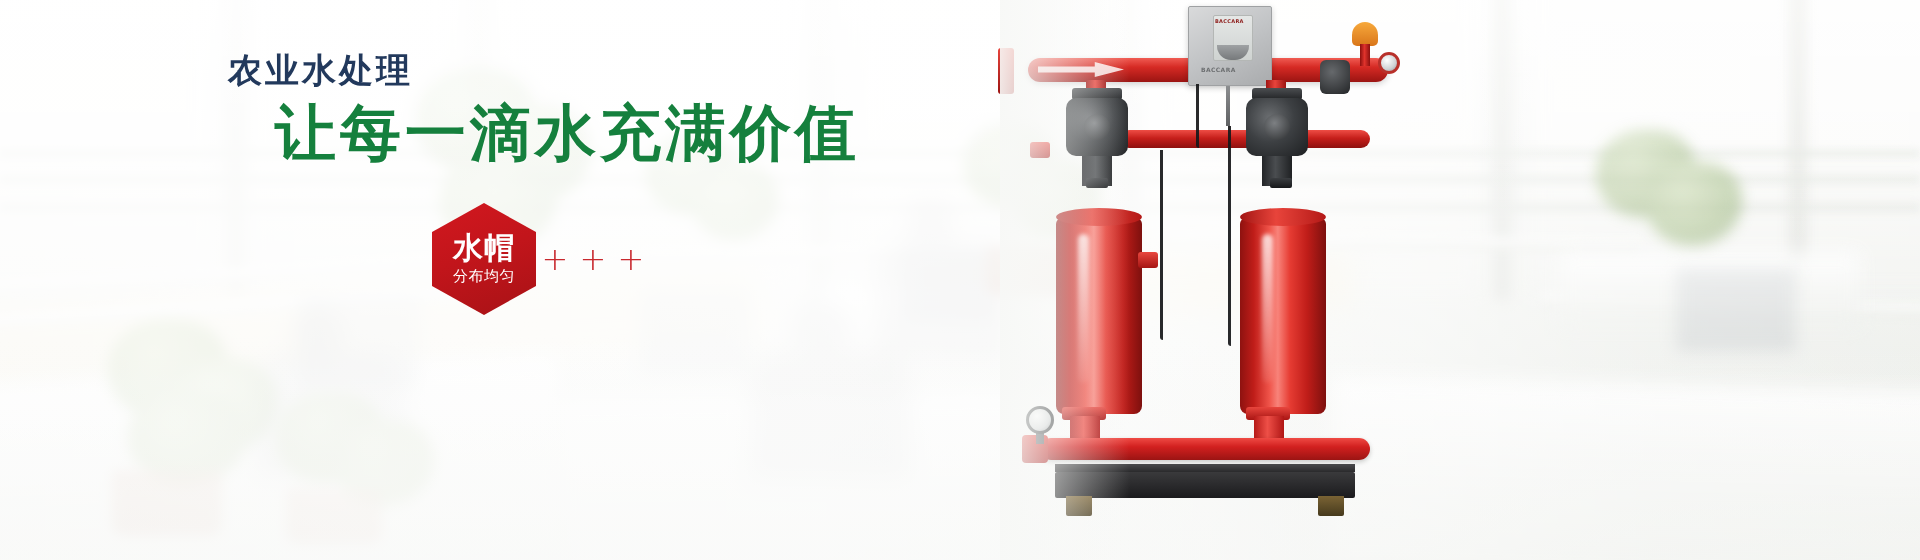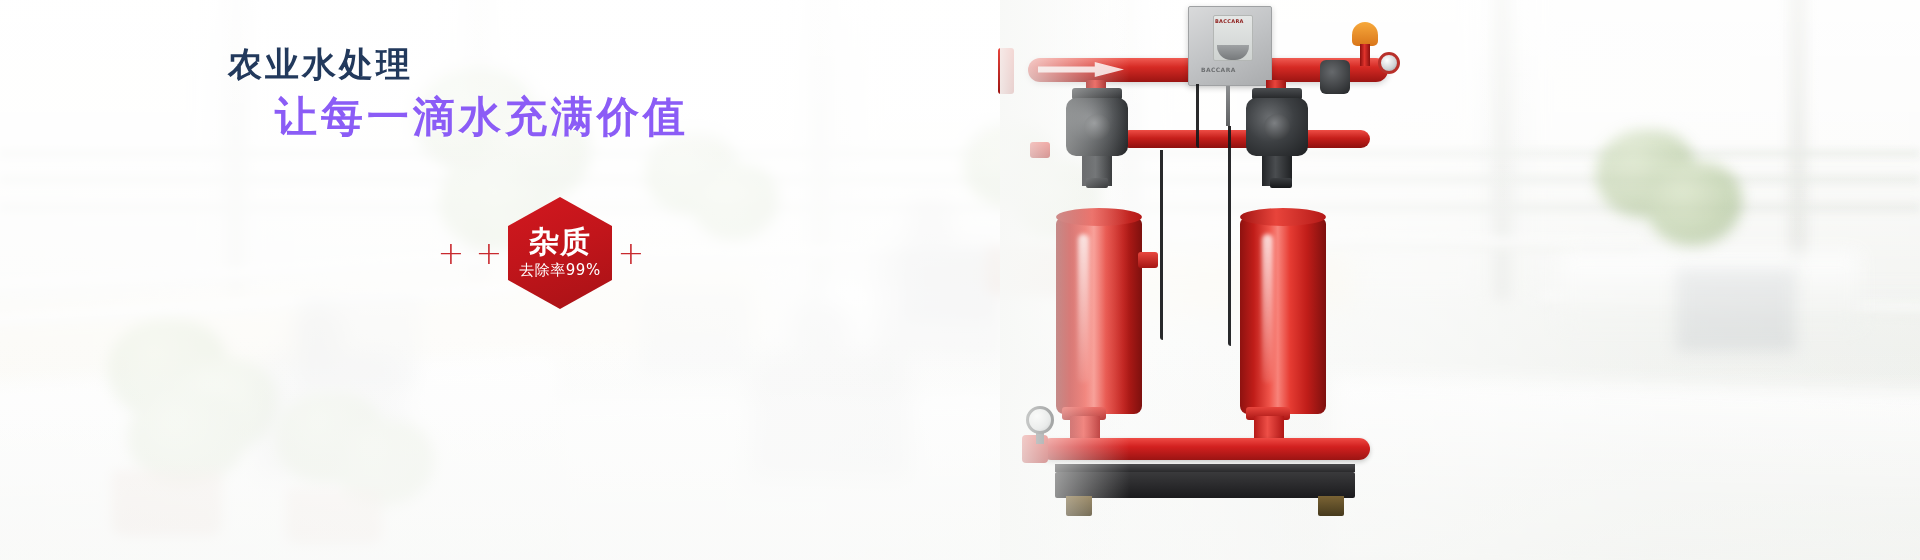--- a/index.html
+++ b/index.html
@@ -123,32 +123,32 @@
   .wash-v{
     position:absolute; inset:0;
     background:linear-gradient(180deg,
       rgba(255,255,255,.35) 0%,
       rgba(255,255,255,.05) 30%,
       rgba(255,255,255,.0) 60%,
       rgba(246,247,245,.45) 100%);
   }
 
   
-  .copy{ position:absolute; left:0; top:0; width:1100px; height:448px; }
+  .copy{ position:absolute; left:0; top:6px; width:1100px; height:448px; }
 
   .eyebrow{
     position:absolute; left:228px; top:42px;
     font-size:34px; font-weight:700; color:#22395c;
     letter-spacing:3px;
     text-shadow:0 1px 0 rgba(255,255,255,.55);
   }
 
   .headline{
     position:absolute; left:275px; top:96px;
-    font-size:42px; font-weight:700; color:#8b5cf6;
+    font-size:61px; font-weight:700; color:#15803d;
     letter-spacing:4px; line-height:1;
     text-shadow:0 2px 2px rgba(255,255,255,.45);
   }
 
   .subline{
     position:absolute; left:330px; top:322px;
     font-size:56px; font-weight:700; color:#1e3557;
     letter-spacing:5px; line-height:1;
     text-shadow:0 2px 2px rgba(255,255,255,.45);
   }
@@ -560,30 +560,30 @@
   </div>
 
   <div class="copy">
 
     <div class="eyebrow">农业水处理</div>
 
     <div class="headline">让每一滴水充满价值</div>
 
     <div class="badges">
 
+      <div class="hex">
+        <div class="t1">水帽</div>
+        <div class="t2">分布均匀</div>
+      </div>
 
       <div class="plus">+</div>
 
 
       <div class="plus">+</div>
 
-      <div class="hex">
-        <div class="t1">杂质</div>
-        <div class="t2">去除率99%</div>
-      </div>
 
       <div class="plus">+</div>
 
 
     </div>
 
 
   </div>
 
 </div>

